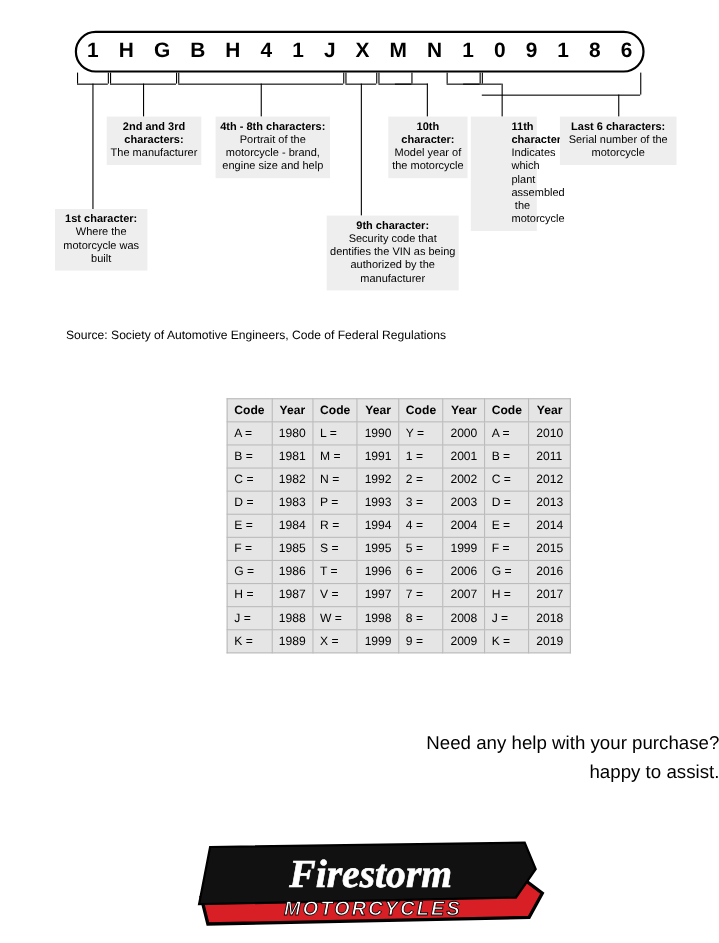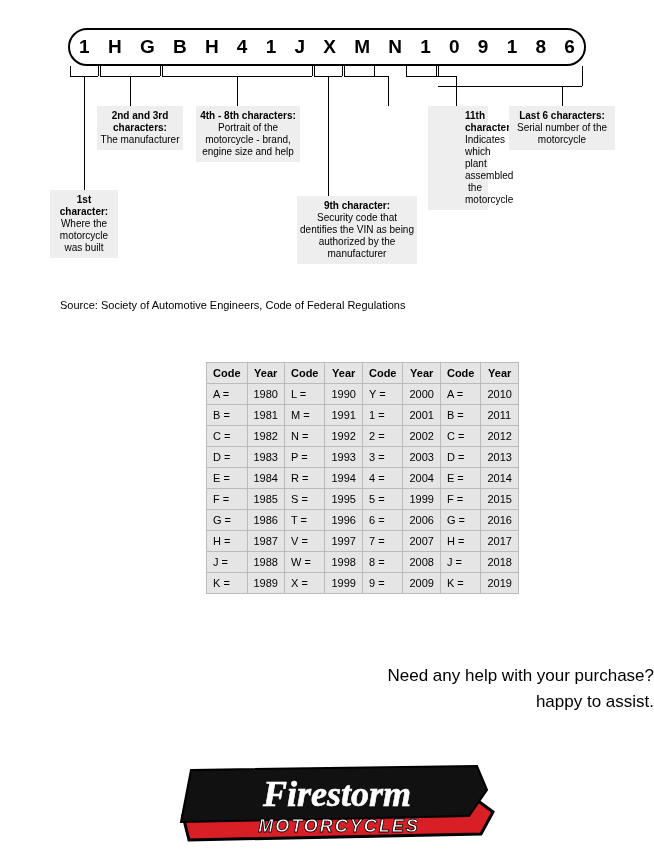--- a/index.html
+++ b/index.html
@@ -180,40 +180,44 @@
   <div class="hline" style="left:406px; top:76px;  width:30px;"></div>
   <div class="vline" style="left:436px; top:66px;  height:10px;"></div>
   <div class="vline" style="left:456px; top:76px;  height:30px;"></div>
   <div class="hline" style="left:421px; top:76px;  width:35px;"></div>
 
   <div class="vline" style="left:438px; top:66px;  height:10px;"></div>
   <div class="hline" style="left:438px; top:86px;  width:144px;"></div>
   <div class="vline" style="left:582px; top:66px;  height:20px;"></div>
   <div class="vline" style="left:562px; top:86px;  height:20px;"></div>
 
-  <div class="callout" style="left:50px; top:190px; width:68px;">
+  <div class="callout" style="left:50px; top:190px; width:84px;">
     <b>1st character:</b><br>
     <span>Where the motorcycle was built</span>
   </div>
 
   <div class="callout" style="left:97px; top:106px; width:86px;">
     <b>2nd and 3rd characters:</b><br>
     <span>The manufacturer</span>
   </div>
 
   <div class="callout" style="left:196px; top:106px; width:104px;">
     <b>4th - 8th characters:</b><br>
     <span>Portrait of the motorcycle - brand, engine size and help</span>
   </div>
 
   <div class="callout" style="left:297px; top:196px; width:120px;">
     <b>9th character:</b><br>
     <span>Security code that dentifies the VIN as being authorized by the manufacturer</span>
   </div>
 
+  <div class="callout" style="left:353px; top:106px; width:72px;">
+    <b>10th character:</b><br>
+    <span>Model year of the motorcycle</span>
+  </div>
 
   <div class="callout" style="left:428px; top:106px; width:60px;padding-left:37px;">
     <b>11th character:</b><br>
     <span>Indicates which plant assembled the motorcycle</span>
   </div>
 
   <div class="callout" style="left:509px; top:106px; width:106px;">
     <b>Last 6 characters:</b><br>
     <span>Serial number of the motorcycle</span>
   </div>

